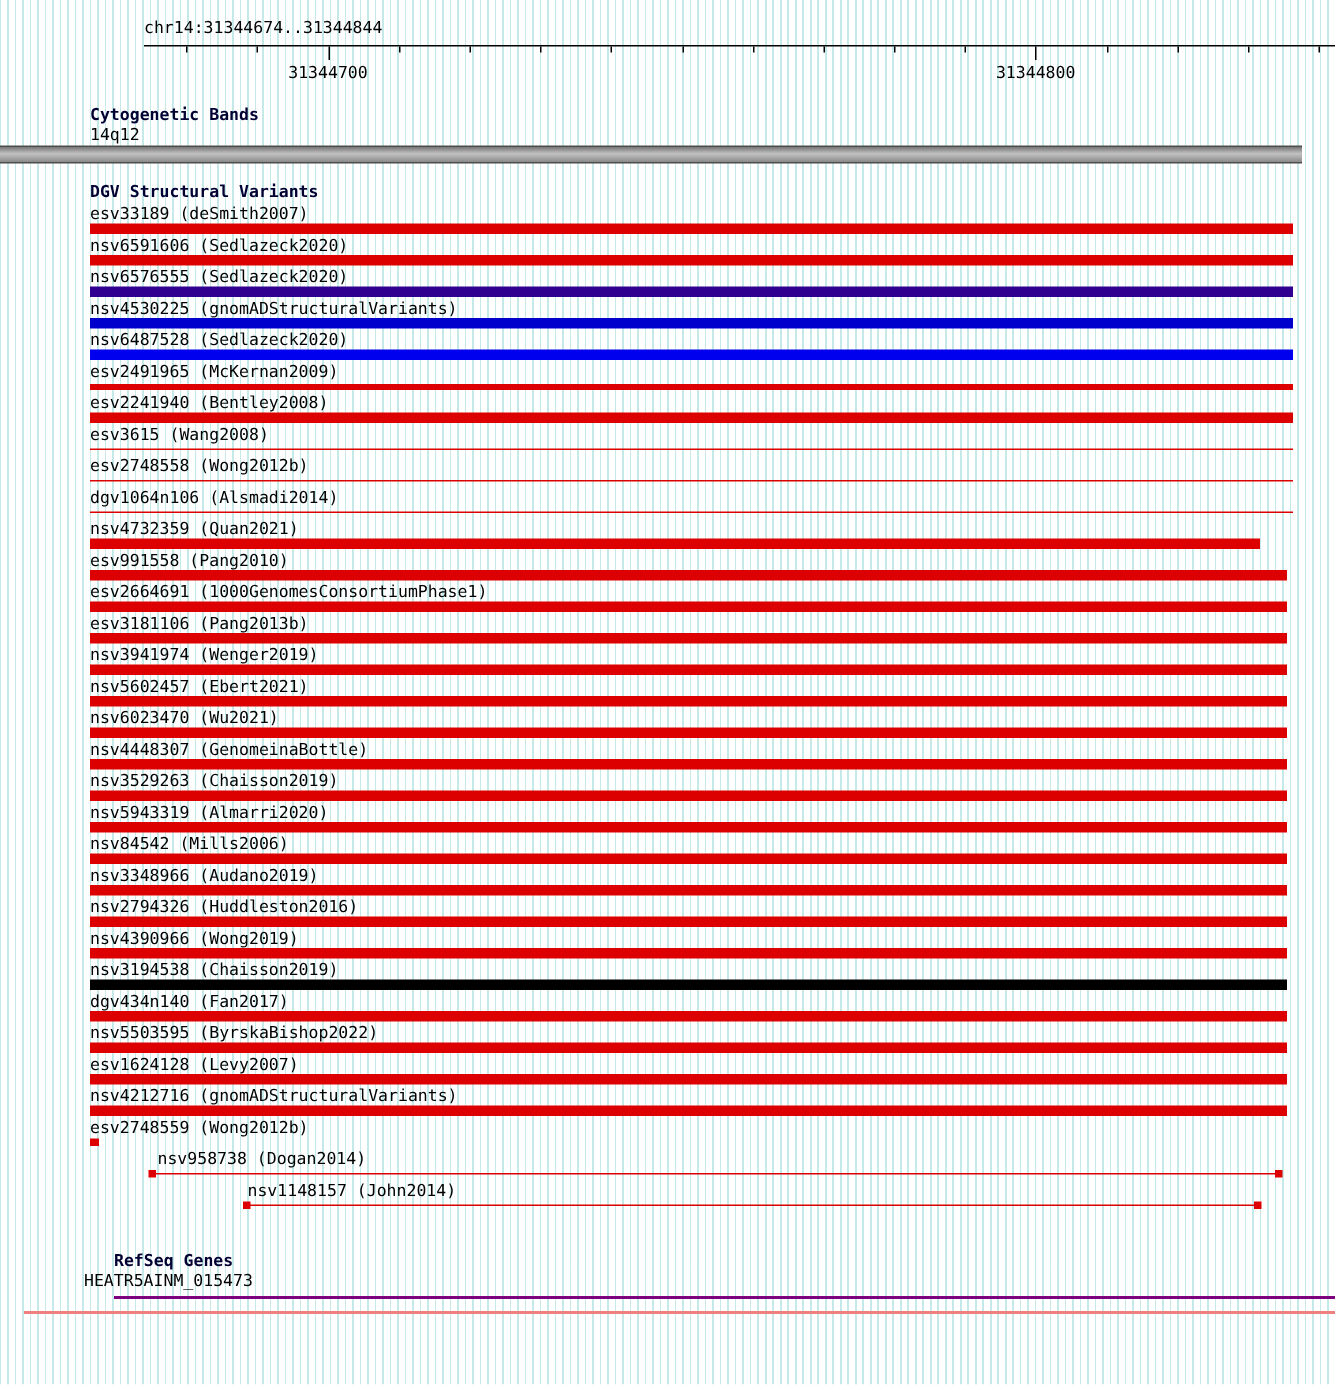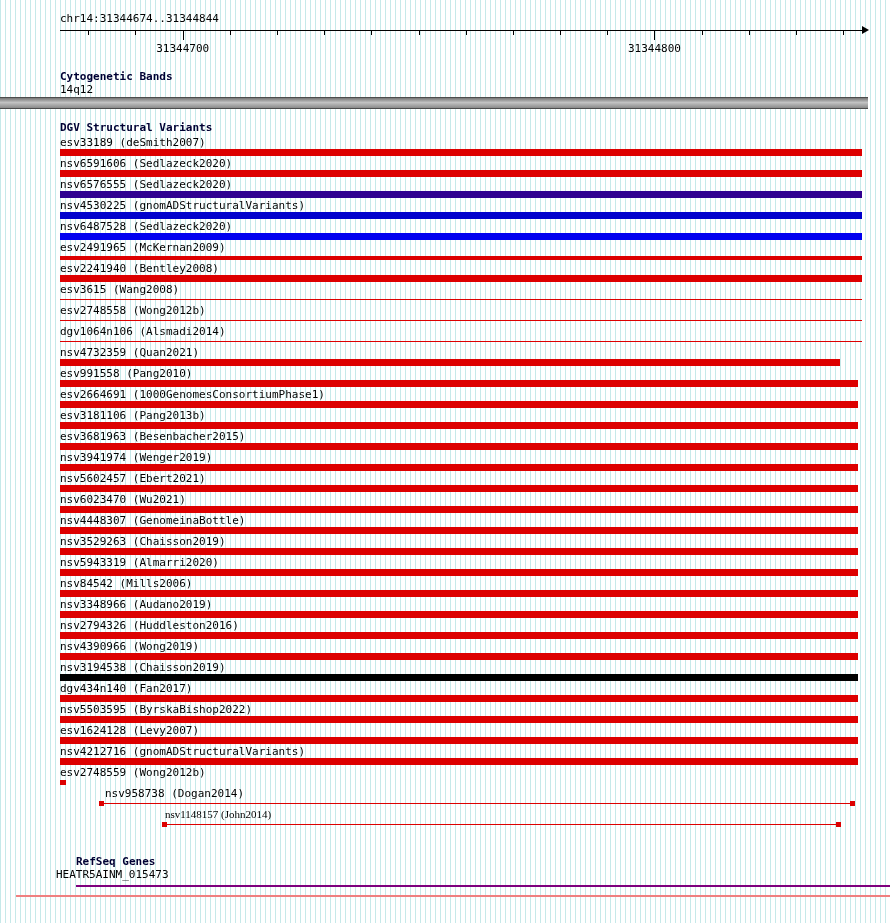--- a/index.html
+++ b/index.html
@@ -7,21 +7,21 @@
   #app {
     position:relative;
     width:890px; height:923px;
     overflow:hidden;
     background:#fff;
     background-image:repeating-linear-gradient(90deg, rgba(150,215,215,0.55) 0 1px, transparent 1px 5px);
     font-family:"DejaVu Sans Mono","Liberation Mono",monospace;
     font-size:11px; color:#000;
   }
   
-  .ruler-section { padding-top:12px; margin-left:60px; width:806px; }
+  .ruler-section { padding-top:12px; margin-left:60px; width:806px;padding-left:36px; }
   .region-label { height:18px; line-height:14px; }
   .ruler-line { position:relative; width:802px; height:34px; border-top:1px solid #000;text-align:right; }
   .ruler-arrow { position:absolute; right:-7px; top:-5px; width:0; height:0;
     border-left:7px solid #000; border-top:4px solid transparent; border-bottom:4px solid transparent; }
   .tick { position:absolute; top:0; width:1px; height:4px; background:#000; }
   .tick.major { height:9px; }
   .tick-label { position:absolute; top:11px; transform:translateX(-50%); white-space:nowrap; }
   
   .section-title { margin-left:60px; height:13px; line-height:13px; font-weight:bold; color:#000033; white-space:nowrap; }
   .cyto-section { margin-top:6px; }
@@ -161,26 +161,20 @@
             <div class="variant-bar" style="left: 0%; width: 99.5%; height: 7px; top: 0px; background: rgb(221, 0, 0);"></div>
           </div>
         </div>
         <div class="variant-row">
           <span class="variant-label">esv3181106 (Pang2013b)</span>
           <div class="bar-track">
             <div class="variant-bar" style="left: 0%; width: 99.5%; height: 7px; top: 0px; background: rgb(221, 0, 0);"></div>
           </div>
         </div>
         <div class="variant-row">
-          <span class="variant-label">esv3681963 (Besenbacher2015)</span>
-          <div class="bar-track">
-            <div class="variant-bar" style="left: 0%; width: 99.5%; height: 7px; top: 0px; background: rgb(221, 0, 0);"></div>
-          </div>
-        </div>
-        <div class="variant-row">
           <span class="variant-label">nsv3941974 (Wenger2019)</span>
           <div class="bar-track">
             <div class="variant-bar" style="left: 0%; width: 99.5%; height: 7px; top: 0px; background: rgb(221, 0, 0);"></div>
           </div>
         </div>
         <div class="variant-row">
           <span class="variant-label">nsv5602457 (Ebert2021)</span>
           <div class="bar-track">
             <div class="variant-bar" style="left: 0%; width: 99.5%; height: 7px; top: 0px; background: rgb(221, 0, 0);"></div>
           </div>
@@ -272,21 +266,21 @@
         <div class="variant-row">
           <span class="variant-label" style="left: 45px;">nsv958738 (Dogan2014)</span>
           <div class="bar-track">
             <div class="variant-bar" style="left: 5%; width: 94%; height: 1px; top: 3px; background: rgb(221, 0, 0);">
               <div class="endsq" style="left: -1px; top: -2px; background: rgb(221, 0, 0);"></div>
               <div class="endsq" style="right: -1px; top: -2px; background: rgb(221, 0, 0);"></div>
             </div>
           </div>
         </div>
         <div class="variant-row">
-          <span class="variant-label" style="left: 105px; font-family: Liberation Serif, serif;">nsv1148157 (John2014)</span>
+          <span class="variant-label" style="left: 105px;">nsv1148157 (John2014)</span>
           <div class="bar-track">
             <div class="variant-bar" style="left: 12.8%; width: 84.4%; height: 1px; top: 3px; background: rgb(221, 0, 0);">
               <div class="endsq" style="left: -1px; top: -2px; background: rgb(221, 0, 0);"></div>
               <div class="endsq" style="right: -1px; top: -2px; background: rgb(221, 0, 0);"></div>
             </div>
           </div>
         </div>
       </div>
   </section>
 

